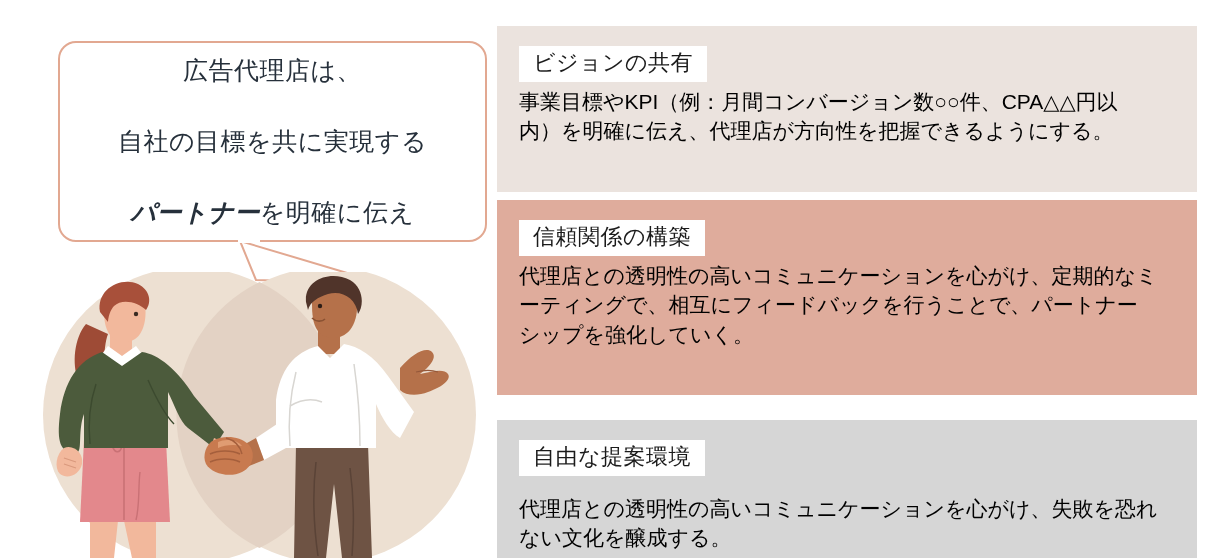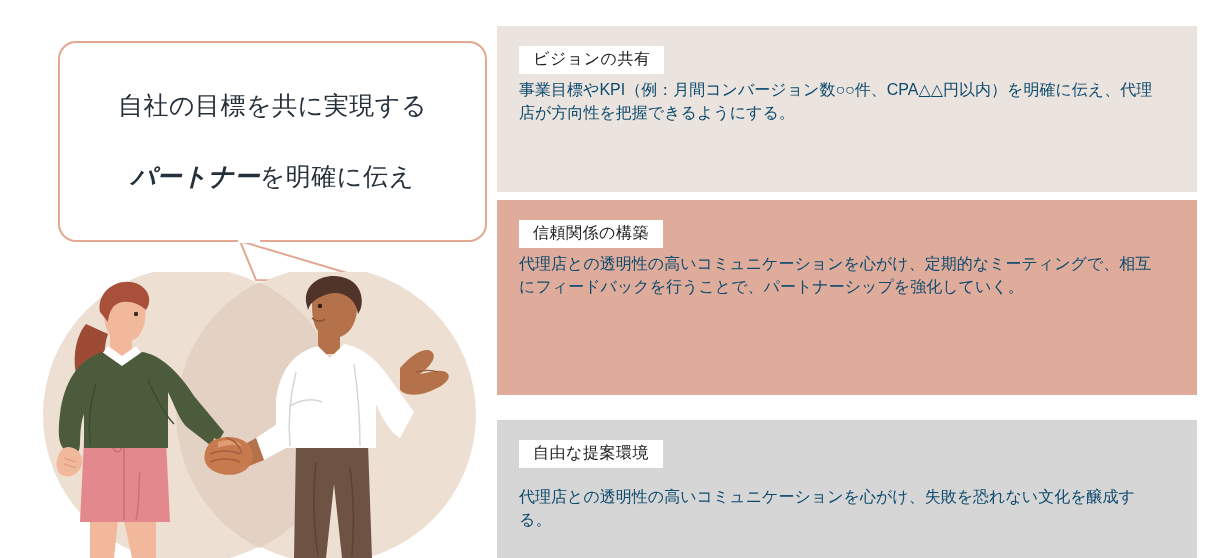--- a/index.html
+++ b/index.html
@@ -89,43 +89,44 @@
   #panel-0 { top: 26px;  height: 166px; background: #EBE3DE; }
   #panel-1 { top: 200px; height: 195px; background: #DFAC9C; }
   #panel-2 { top: 372px; height: 158px; background: #D6D6D6; margin-top: 48px; }
 
   .panel-title-wrap {
     display: inline-block;
     background: #ffffff;
     padding: 3px 14px 4px 14px;
   }
   .panel-title {
-    font-size: 16px;
+    font-size: 22px;
     line-height: 1.3;
     color: #1b1b1b;
     letter-spacing: .5px;
     white-space: nowrap;
   }
   .panel-body {
     margin-top: 5px;
-    font-size: 16px;
+    font-size: 21px;
     line-height: 1.42;
-    color: #0c4a6e;
+    color: #000000;
     letter-spacing: 0px;
     max-width: 640px;
   }
   #panel-2 .panel-body { margin-top: 18px; }
 </style>
 </head>
 <body>
 
 <div id="left-column">
 
   <div id="speech-bubble" style="border-color: rgb(226, 168, 145);">
     <div id="bubble-text">
+      <div>広告代理店は、</div>
       <div>自社の目標を共に実現する</div>
       <div><span class="bold">パートナー</span><span>を明確に伝え</span></div>
     </div>
   </div>
 
   <svg id="bubble-tail" viewBox="0 0 148 46" width="148" height="46">
     <path d="M2 1 L146 44 L18 40 Z" fill="#ffffff" stroke="#E2A891" stroke-width="2" stroke-linejoin="round"></path>
     <line x1="0" y1="1" x2="22" y2="1" stroke="#ffffff" stroke-width="4"></line>
   </svg>
 

